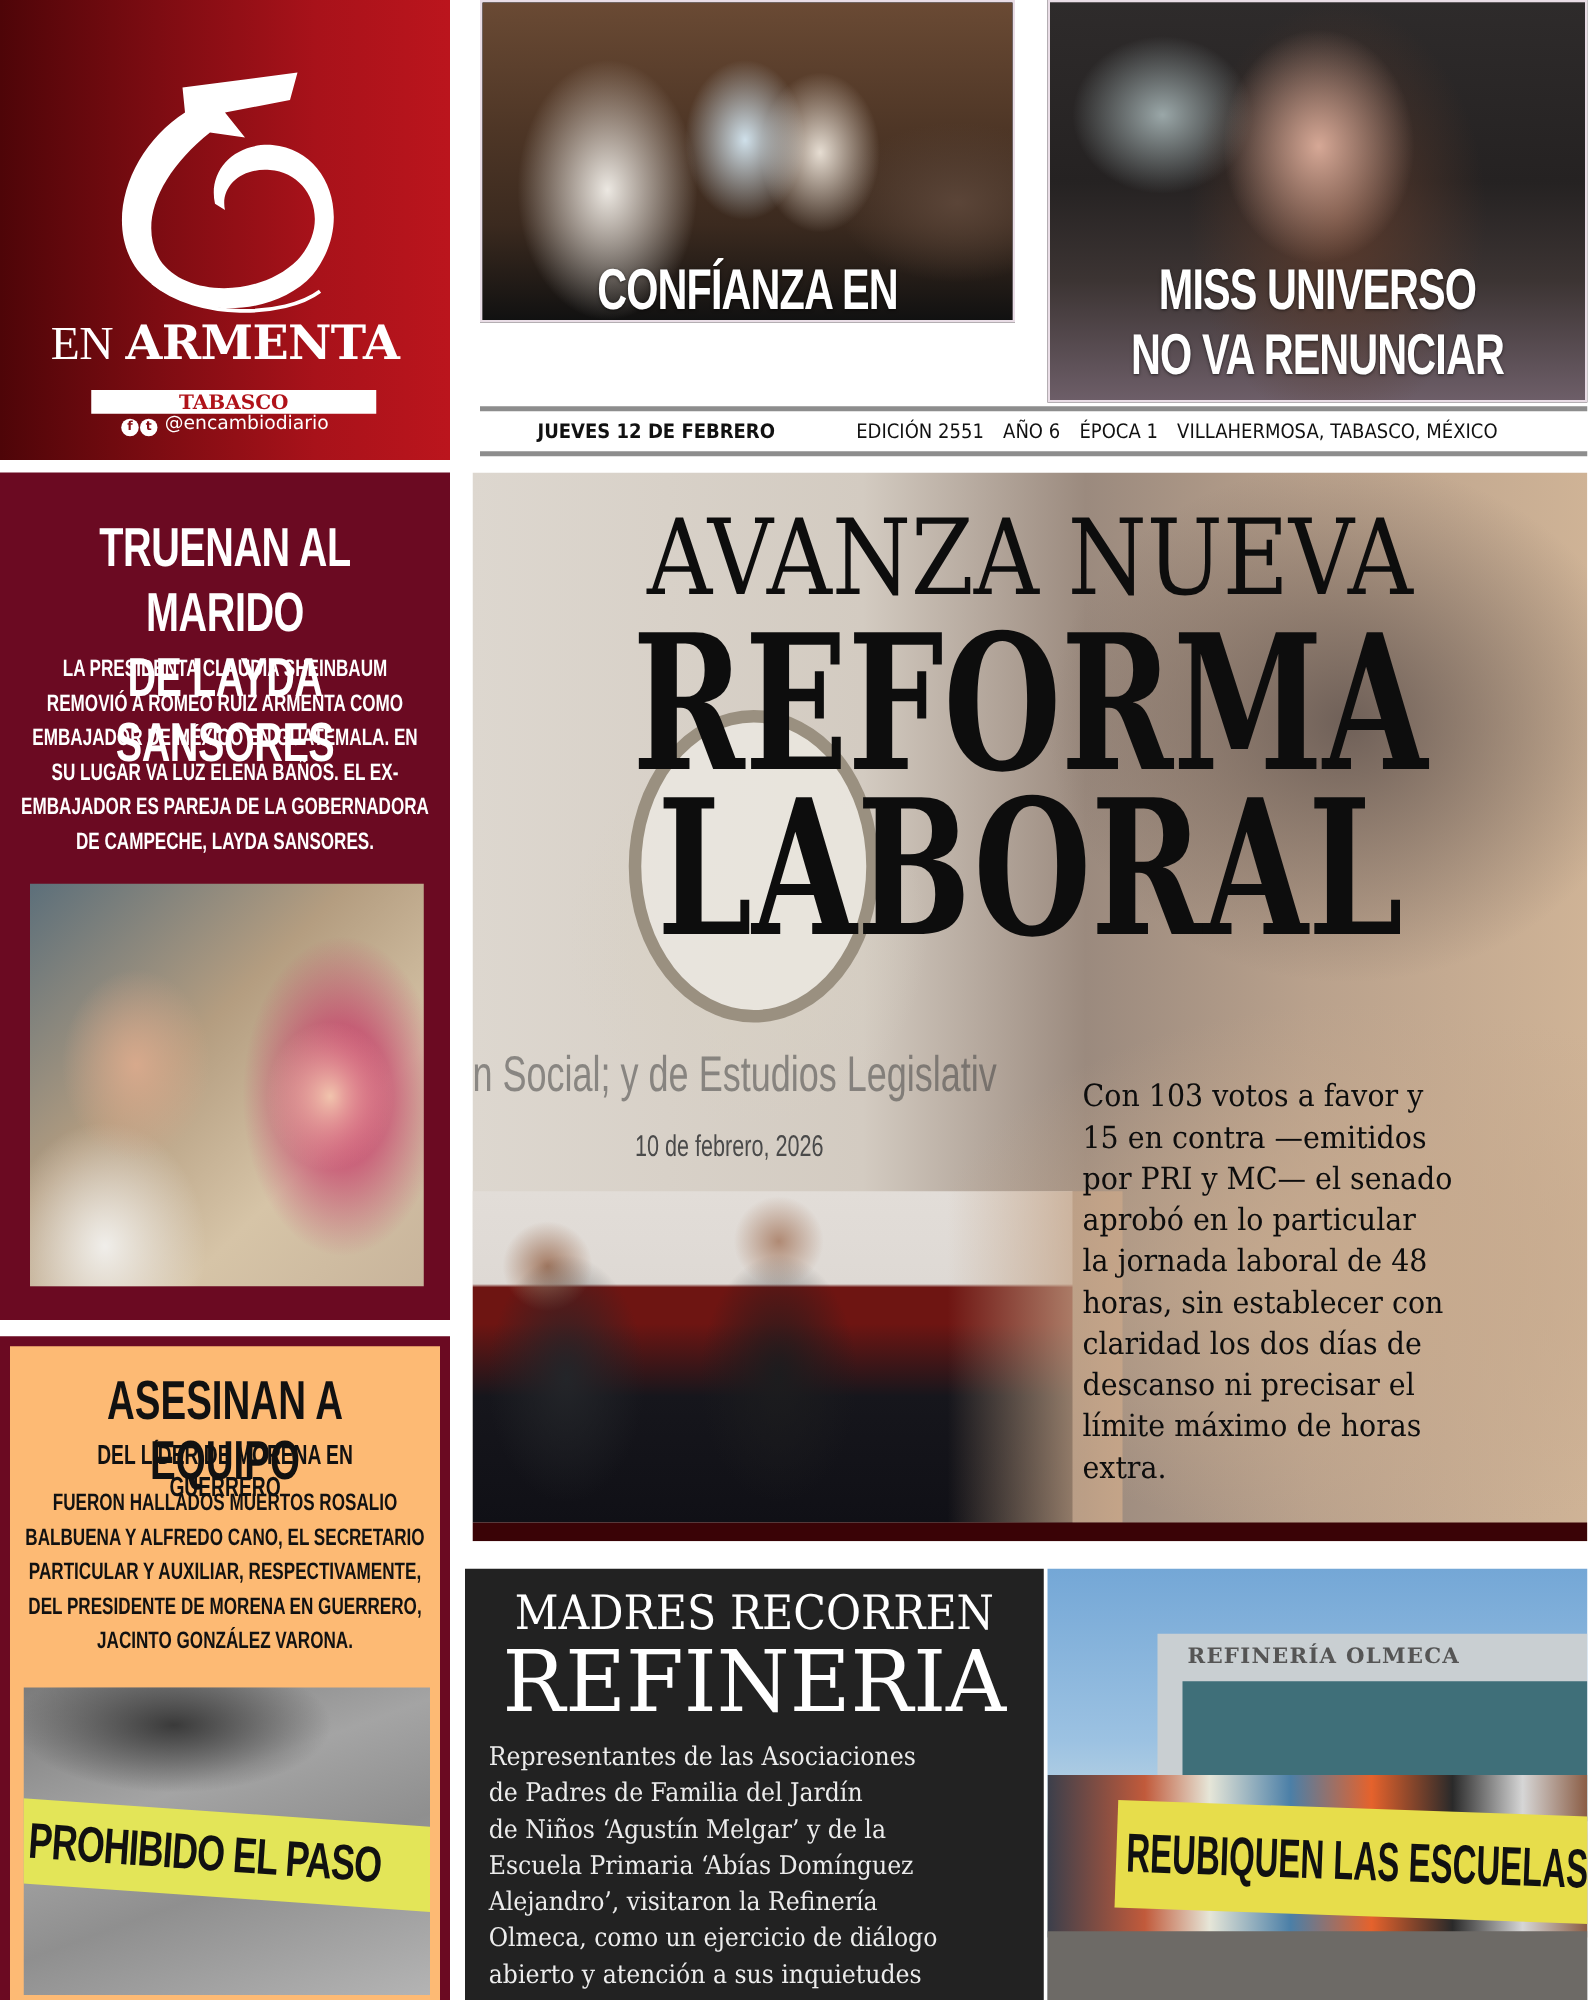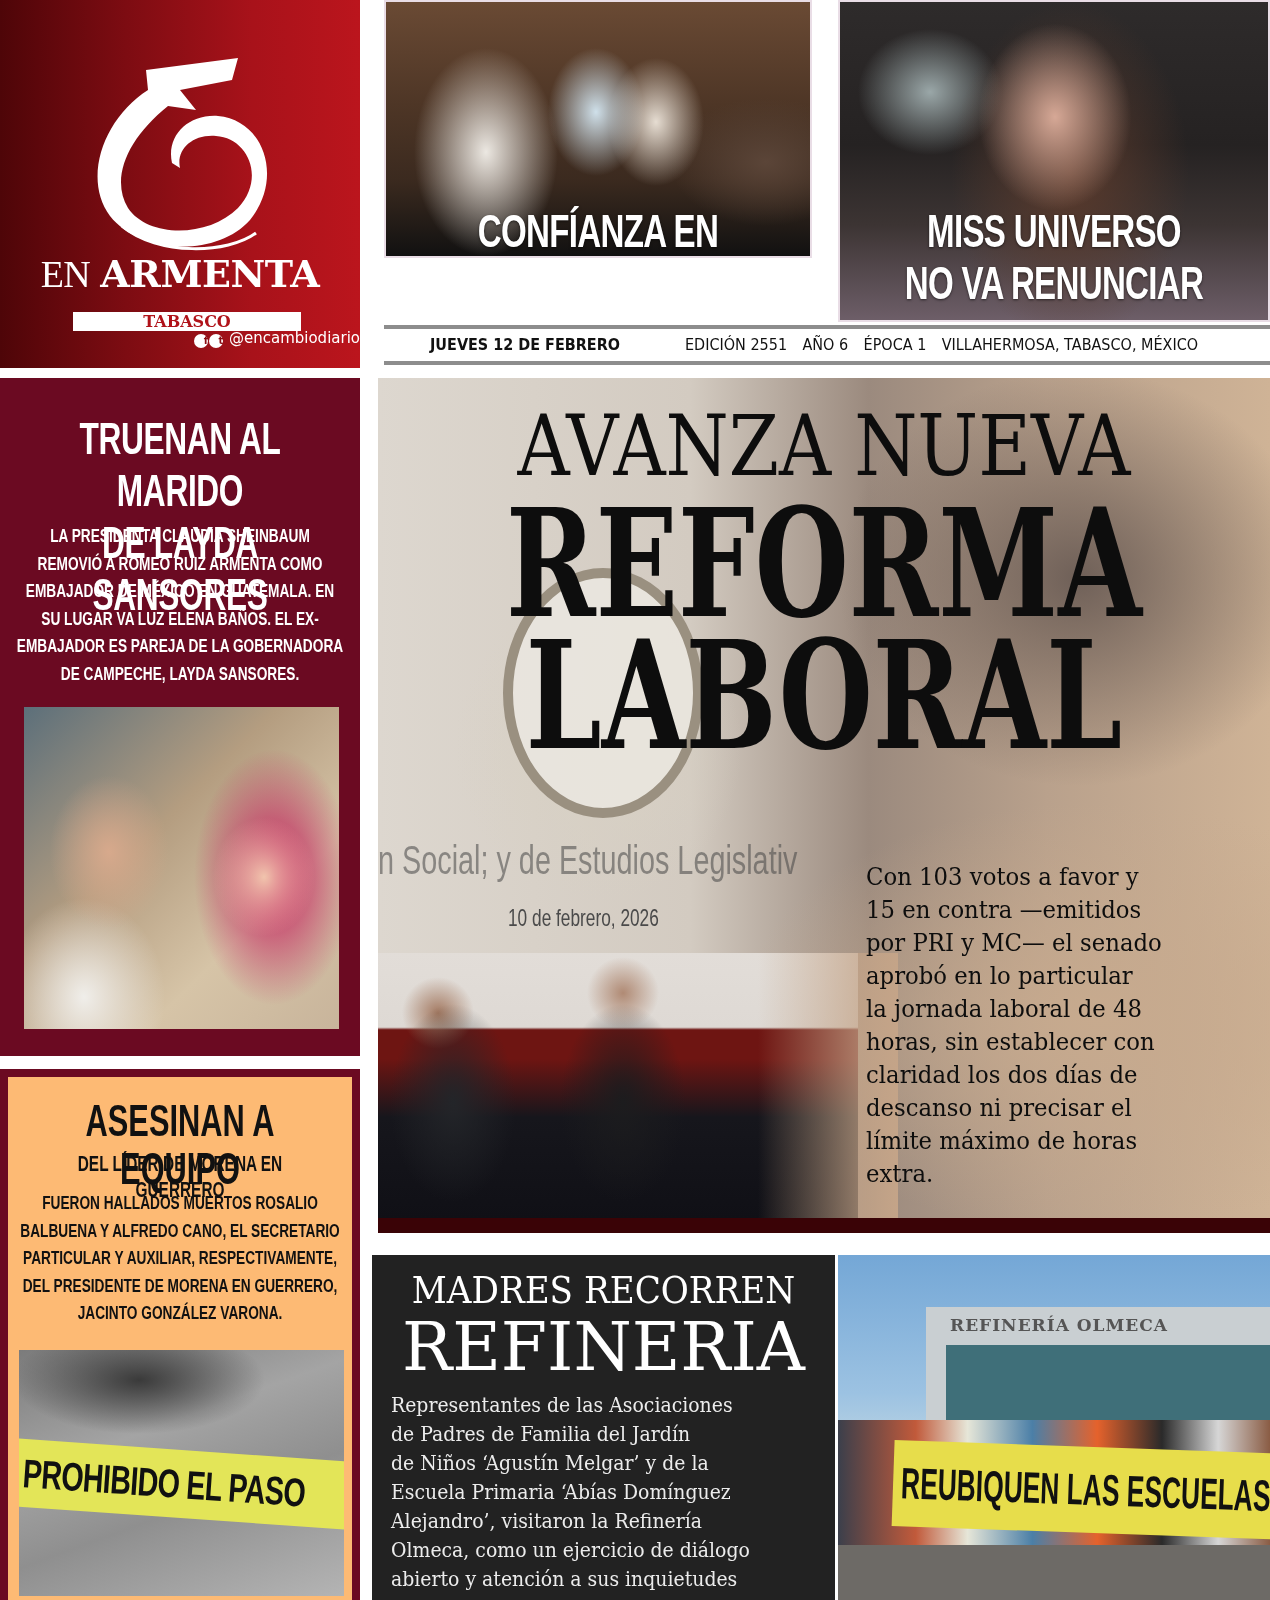--- a/index.html
+++ b/index.html
@@ -19,21 +19,21 @@
     font-size: 38px; line-height: 40px; letter-spacing: -0.5px;
   }
   #brand-name .thin { font-family: "Liberation Serif", serif; font-weight: normal; }
   #brand-name .bold { font-family: "DejaVu Serif", serif; font-weight: bold; }
   #brand-bar {
     left: 73px; top: 312px; width: 228px; height: 19px; background: #fff;
     color: #b01219; text-align: center; font-family: "DejaVu Serif", serif;
     font-weight: bold; font-size: 16px; line-height: 19px;
   }
   #social {
-    left: 0; top: 328px; width: 360px; text-align: right; color: #fff;
+    left: 0; top: 328px; width: 360px; text-align: center; color: #fff;
     font-family: "DejaVu Sans", sans-serif; font-size: 15px; line-height: 20px;
   }
   .soc-ico {
     display: inline-block; width: 14px; height: 14px; border-radius: 50%;
     background: #fff; color: #8a0e14; font-size: 10px; line-height: 14px;
     font-weight: bold; vertical-align: -1px; margin-right: 1px;
   }
 
   
   .top-story { overflow: hidden; background: #000; }

